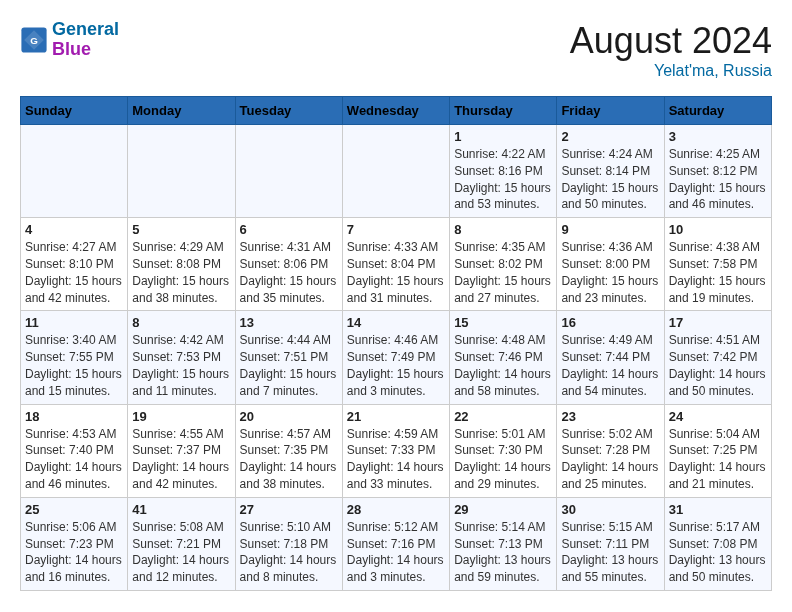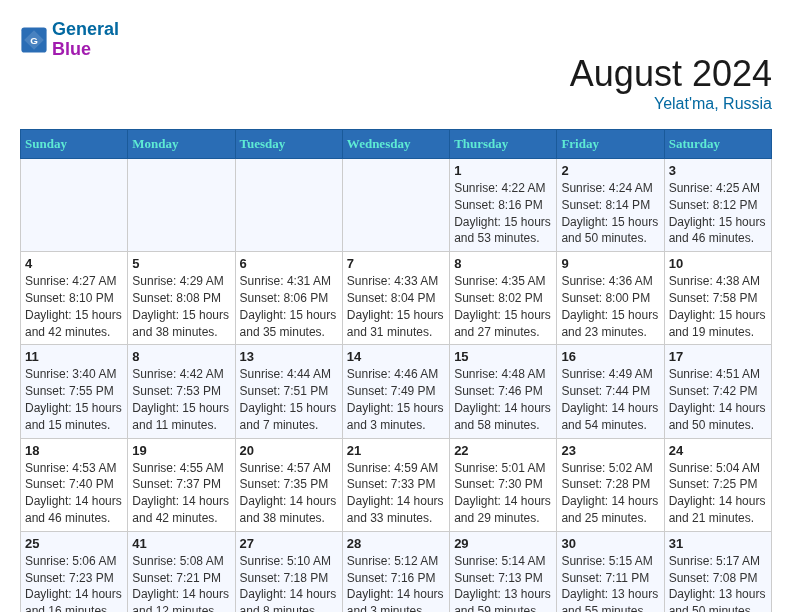--- a/index.html
+++ b/index.html
@@ -29,40 +29,38 @@
     }
     .logo-text span {
       color: #0369a1;
     }
     .logo-icon {
       width: 28px;
       height: 28px;
     }
     .title-block {
       text-align: right;
-      margin-top: 33px;
     }
     .main-title {
       font-size: 36px;
       font-weight: normal;
       color: #1a1a1a;
     }
     .subtitle {
       font-size: 16px;
       color: #0369a1;
     }
     table {
       width: 100%;
       border-collapse: collapse;
       table-layout: fixed;
     }
     thead tr {
       background: #2a6db5;
-      color: #5eead4;
-      font-family: Liberation Serif, serif;
+      color: #000000;
     }
     thead th {
       padding: 6px 4px;
       font-size: 13px;
       font-weight: bold;
       text-align: left;
       border: 1px solid #1a5a9a;
     }
     tbody tr {
       vertical-align: top;

